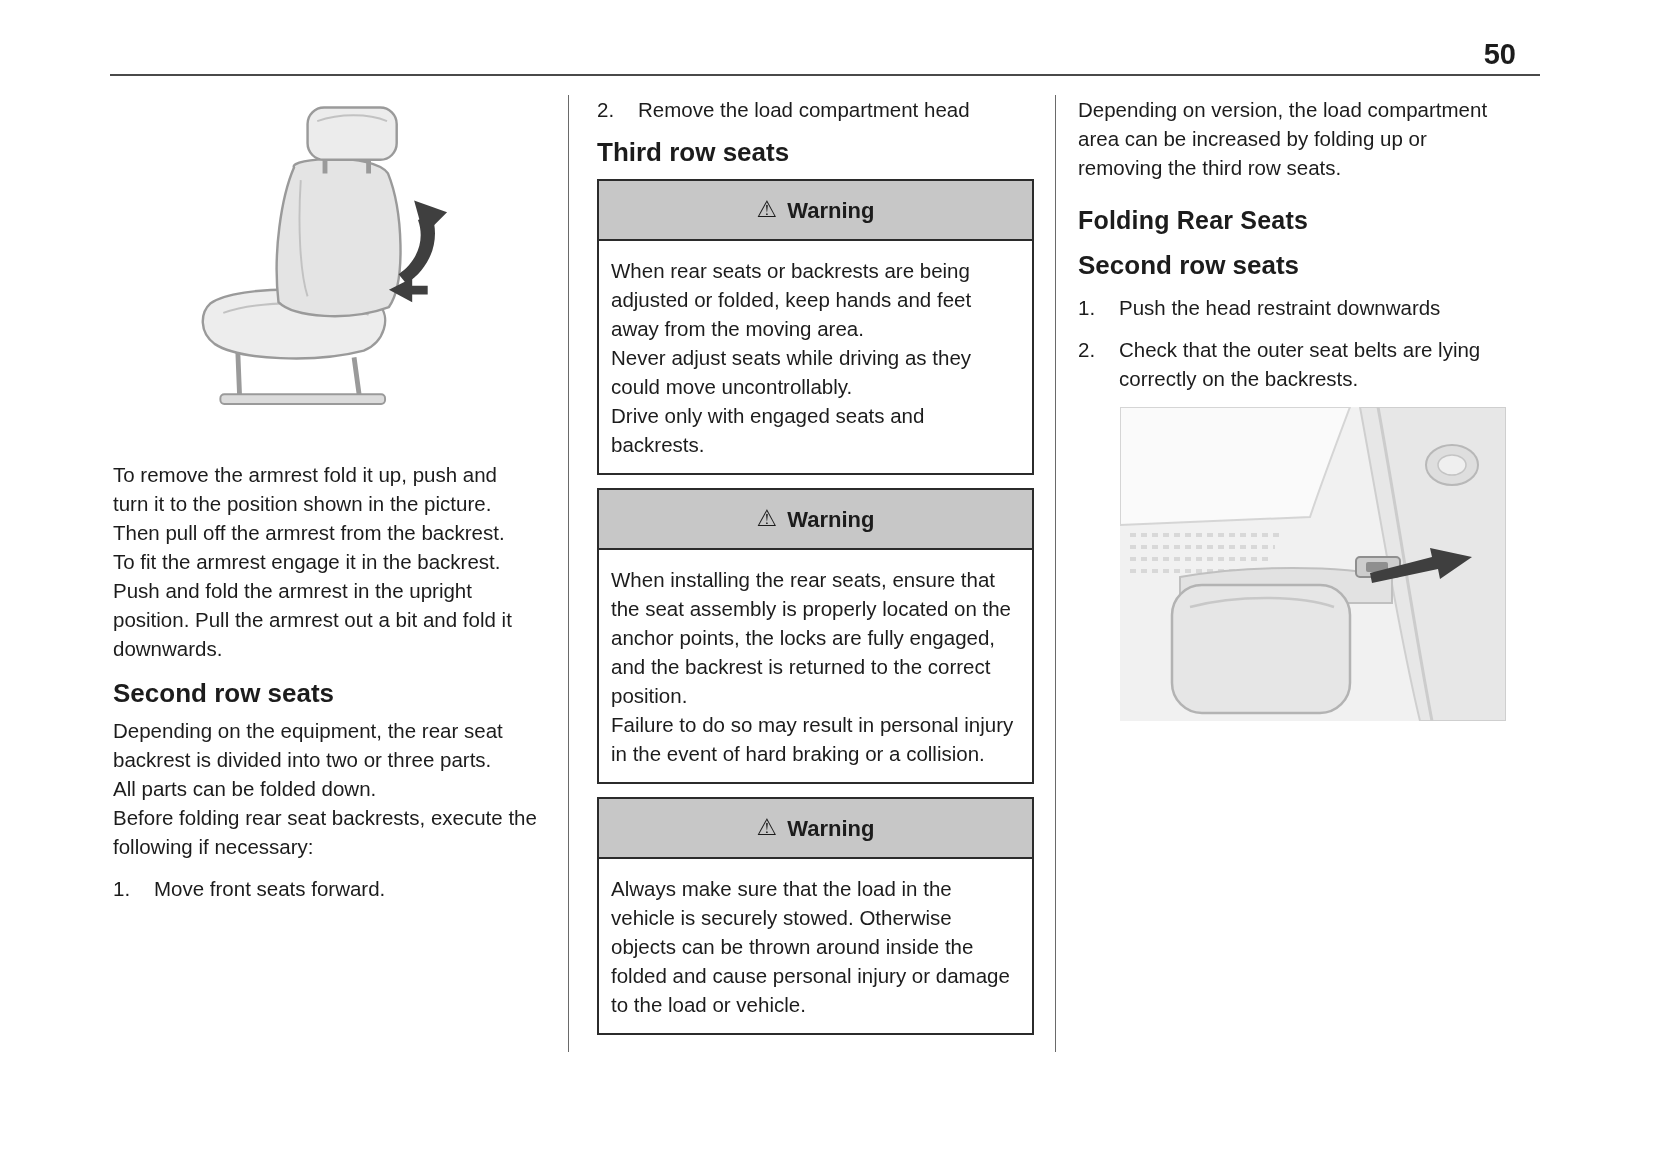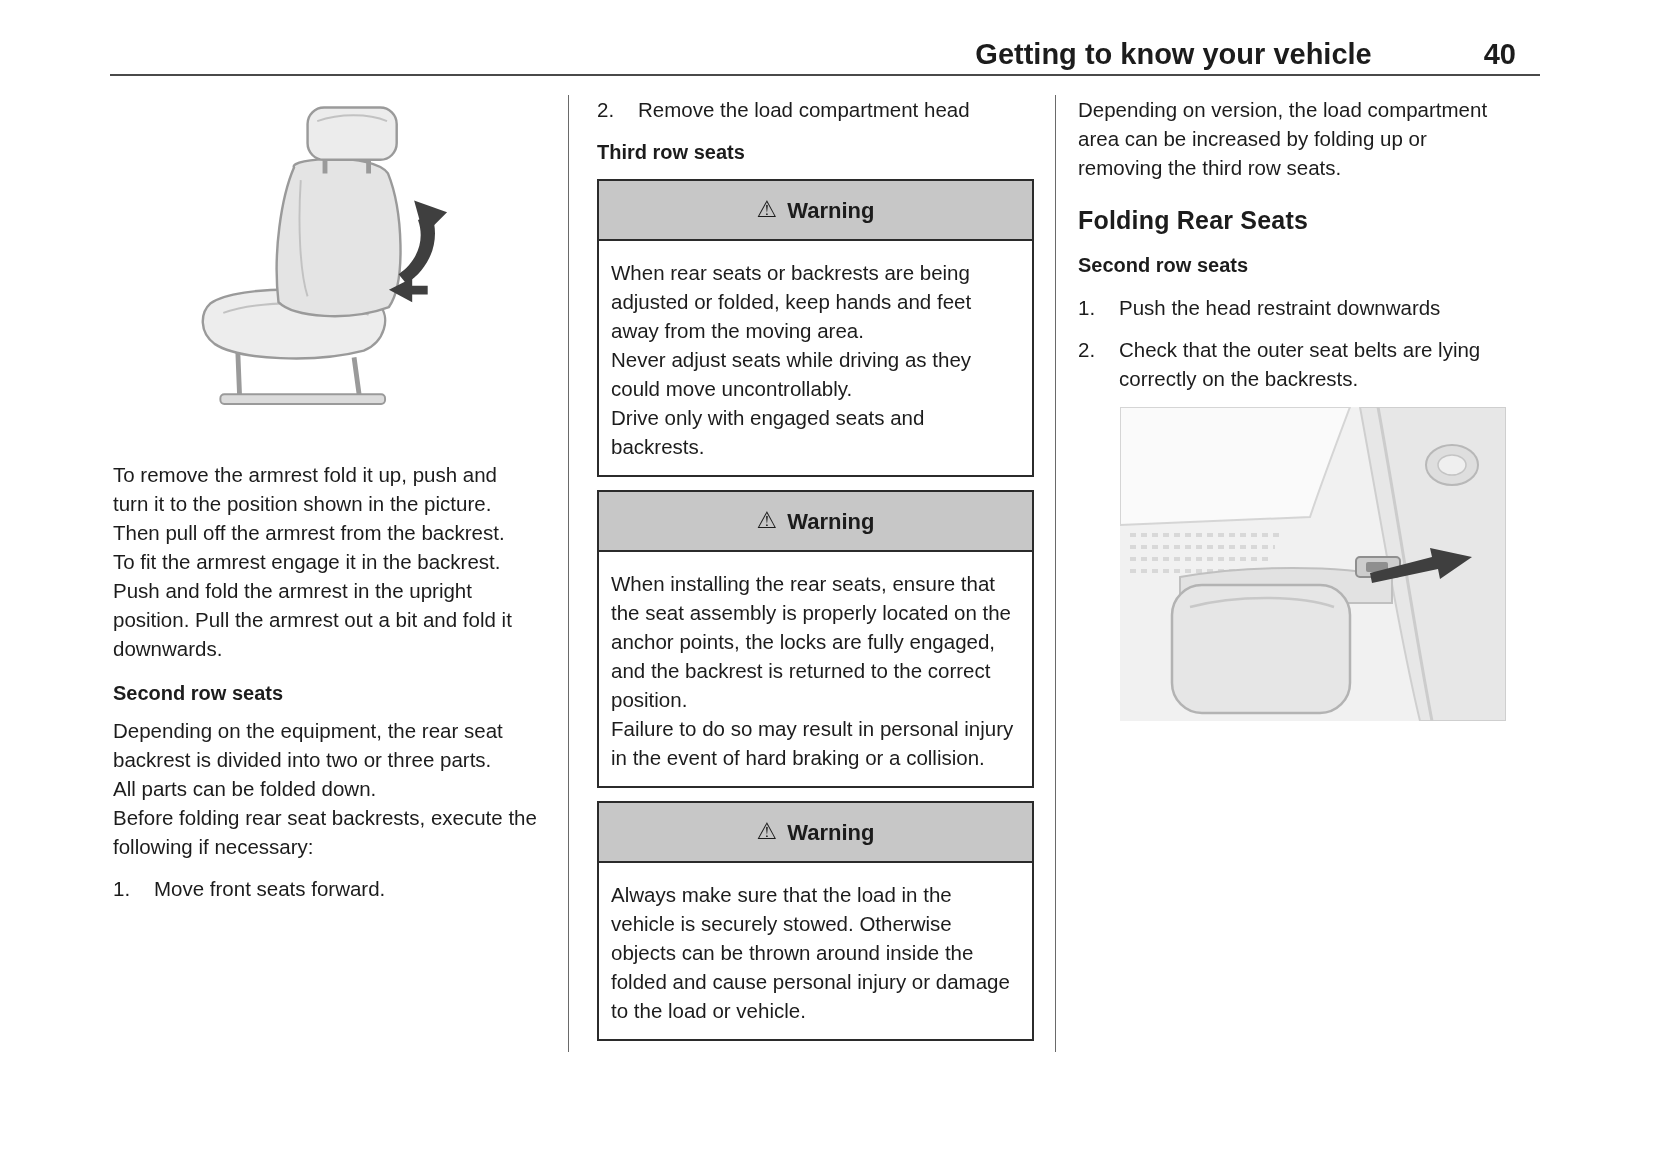--- a/index.html
+++ b/index.html
@@ -19,50 +19,49 @@
   .divider-1 { left:568px; }
   .divider-2 { left:1055px; }
 
   .col { position:absolute; top:95px; font-size:20.5px; line-height:29px; }
   .col1 { left:113px;  width:424px; }
   .col2 { left:597px;  width:437px; }
   .col3 { left:1078px; width:434px; }
 
   .para { white-space:pre-line; }
   h1.section { font-size:25px; font-weight:700; margin:24px 0 12px; letter-spacing:0.2px; }
-  h2.sub     { font-size:20px; font-weight:700; margin:16px 0 8px; }
+  h2.sub     { font-size:26px; font-weight:700; margin:16px 0 8px; }
 
   .step { display:flex; margin-top:13px; }
   .step-num { width:41px; flex:none; }
   .step-text { flex:1; }
 
   .figure { display:flex; justify-content:center; margin-bottom:30px; }
   .figure svg { display:block; }
 
   .warning-box  { border:2px solid #2b2b2b; margin-bottom:13px; background:#fff; }
   .warning-head {
     background:#c7c7c7; border-bottom:2px solid #2b2b2b; height:60px;
     display:flex; align-items:center; justify-content:center; gap:10px;
     font-size:22px; font-weight:700;
   }
   .warn-icon { font-size:23px; font-weight:400; position:relative; top:-1px; }
-  .warning-body { padding:9px 12px 14px 12px; white-space:pre-line;margin-top:8px; }
+  .warning-body { padding:15px 12px 14px 12px; white-space:pre-line; }
 
   .col2-step { display:flex; margin-bottom:14px; }
   .col2-step .step-num { width:41px; }
   .col3 .illustration { margin-left:42px; margin-top:14px; }
 </style>
 </head>
 <body>
 
 <div class="page">
 
   <div class="header">
-    <span class="header-title">Getting to know your vehicle</span>
-    <span class="header-page">40</span>
+    <span class="header-page">50</span>
   </div>
   <div class="header-rule"></div>
 
   <div class="col-divider divider-1"></div>
   <div class="col-divider divider-2"></div>
 
   <div class="col col1">
     <div class="figure">
       <svg width="310" height="335" viewBox="0 0 320 340" aria-hidden="true">
 

